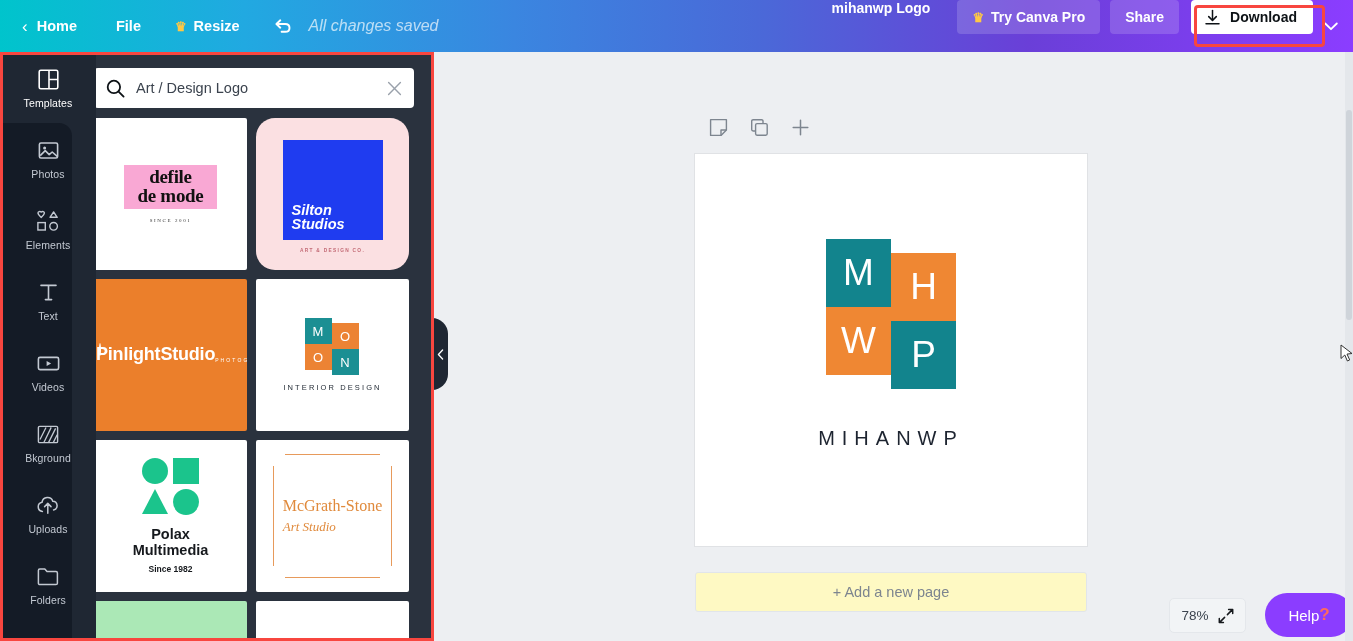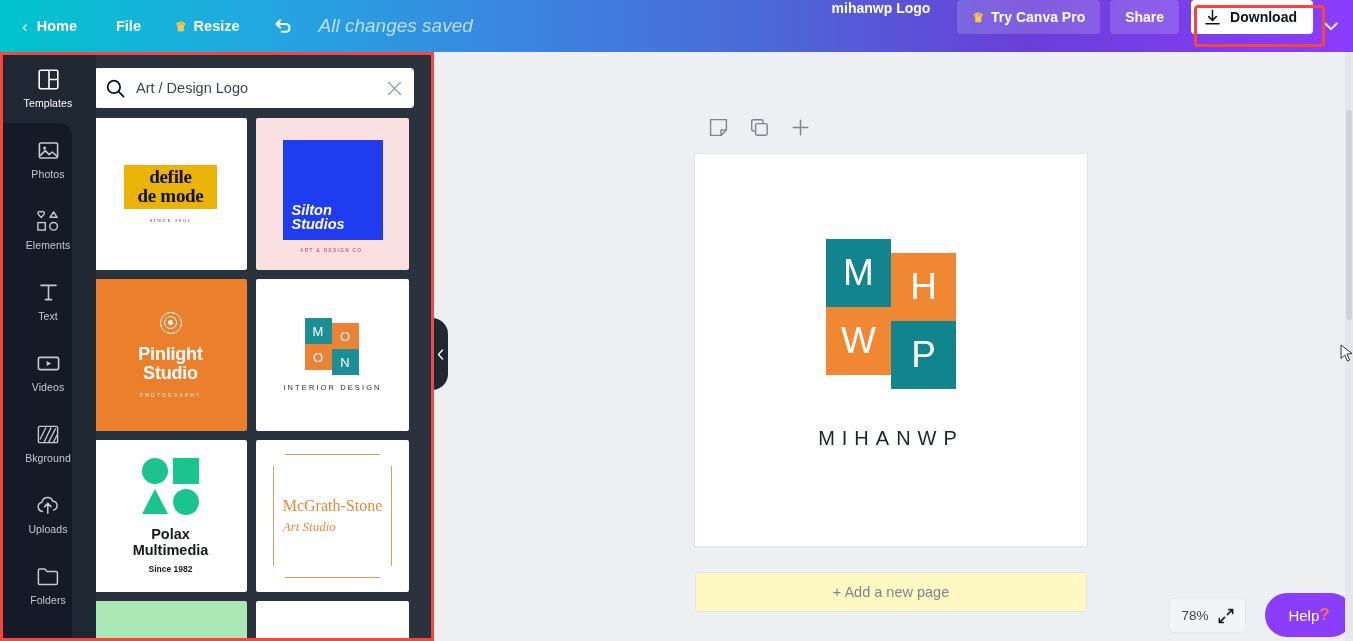--- a/index.html
+++ b/index.html
@@ -25,22 +25,22 @@
     color: #fff; font-size: 14.5px; font-weight: bold;
     padding: 0 17px; height: 100%; cursor: pointer;
     white-space: nowrap;
   }
   .tb-item.home { padding-left: 22px; padding-right: 22px; }
   .tb-item.plain { font-weight: bold; justify-content: center; }
   .tb-home-chevron { font-size: 17px; font-weight: normal; line-height: 1; margin-right: 2px; }
 
   .tb-undo { padding: 0 16px; height: 100%; display: flex; align-items: center; cursor: pointer; }
   .tb-saved {
-    color: rgba(255,255,255,.68); font-size: 19px; font-style: italic;
-    margin-left: 10px; white-space: nowrap;
+    color: rgba(255,255,255,.68); font-size: 16px; font-style: italic;
+    white-space: nowrap;
   }
 
   .tb-doctitle {
     color: #fff; font-size: 14px; font-weight: bold; padding: 0 22px;
     white-space: nowrap; cursor: pointer;
   }
   .tb-pill {
     display: flex; align-items: center; gap: 7px;
     background: rgba(255,255,255,.16);
     color: #fff; font-size: 14px; font-weight: bold;
@@ -105,32 +105,32 @@
     padding: 0 22px 0 22px; overflow: hidden;
   }
   .trow { display: flex; gap: 9px; margin-bottom: 9px; }
   .tcard {
     width: 153px; height: 152px; border-radius: 2px; overflow: hidden;
     position: relative; cursor: pointer; flex: none;
   }
 
   
   .th1 { background: #fff; display: flex; flex-direction: column; align-items: center; justify-content: center; }
-  .th1 .hl { background: #eab308; padding: 2px 14px 4px 14px; text-align: center; }
+  .th1 .hl { background: #f9a8d4; padding: 2px 14px 4px 14px; text-align: center; }
   .th1 .t1 { font-family: "Liberation Serif", serif; font-weight: bold; font-size: 19px; color: #111; line-height: 1.02; letter-spacing: -.3px; }
   .th1 .sub { font-family: "Liberation Serif", serif; font-size: 5px; letter-spacing: 1.6px; color: #333; margin-top: 9px; }
 
   
-  .th2 { background: #fbe0e2; display: flex; flex-direction: column; align-items: center; justify-content: center; padding-top: 4px; }
+  .th2 { background: #fbe0e2; display: flex; flex-direction: column; align-items: center; justify-content: center; padding-top: 4px; border-radius: 19px; }
   .th2 .sq { width: 100px; height: 100px; background: #1f3cf0; display: flex; align-items: flex-end; padding: 0 0 8px 9px; }
   .th2 .nm { color: #fff; font-size: 14.5px; font-weight: bold; font-style: italic; line-height: 1.0; text-align: left; }
   .th2 .sub { font-size: 4.8px; letter-spacing: 1.3px; color: #c36a75; margin-top: 8px; font-weight: bold; }
 
   
-  .th3 { background: #eb7f2b; display: flex; flex-direction: column; align-items: center; justify-content: center; }
+  .th3 { background: #eb7f2b; display: flex; flex-direction: row; align-items: center; }
   .th3 .spiral { width: 22px; height: 22px; border-radius: 50%; border: 1.6px solid #fff; position: relative; margin-bottom: 11px; }
   .th3 .spiral::before { content: ""; position: absolute; inset: 3.5px; border-radius: 50%; border: 1.6px solid #fff; }
   .th3 .spiral::after { content: ""; position: absolute; inset: 7.5px; border-radius: 50%; background: #fff; }
   .th3 .nm { color: #fff; font-size: 18px; font-weight: bold; line-height: 1.08; text-align: center; letter-spacing: -.2px; }
   .th3 .sub { font-size: 5px; letter-spacing: 2.1px; color: #fff; margin-top: 9px; }
 
   
   .th4 { background: #fff; display: flex; flex-direction: column; align-items: center; justify-content: center; }
   .th4 .grid { position: relative; width: 56px; height: 52px; margin-bottom: 13px; }
   .th4 .cell { position: absolute; width: 27px; height: 26px; display: flex; align-items: center; justify-content: center; color: #fff; font-size: 13px; }

